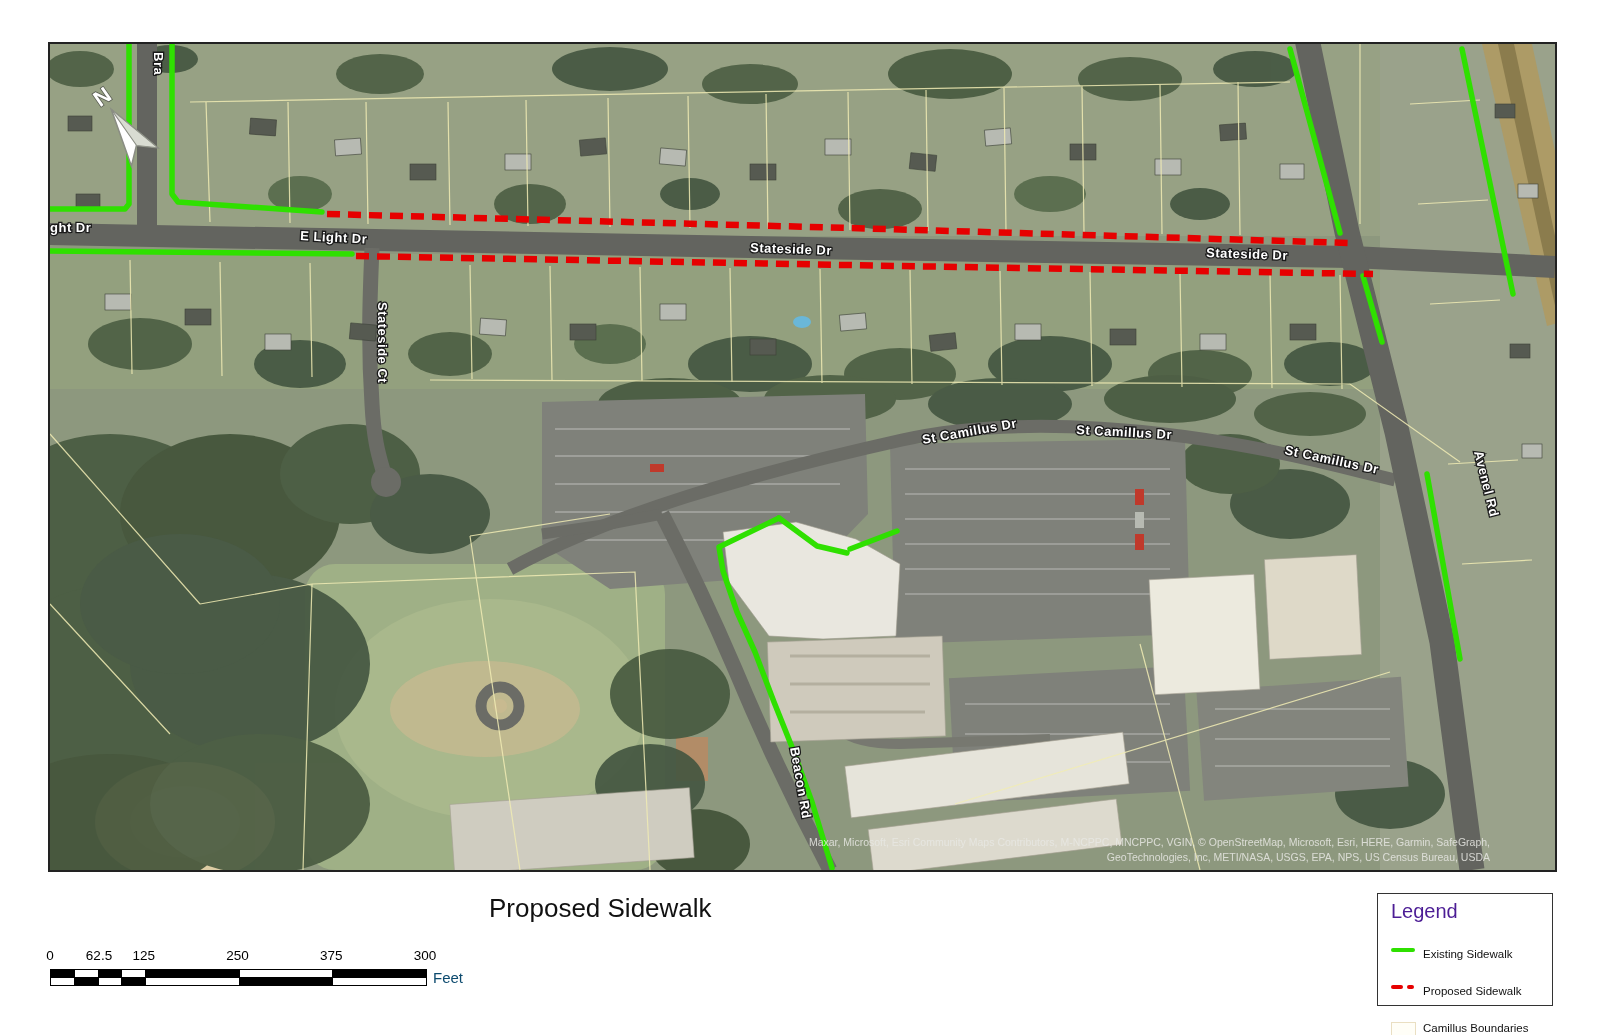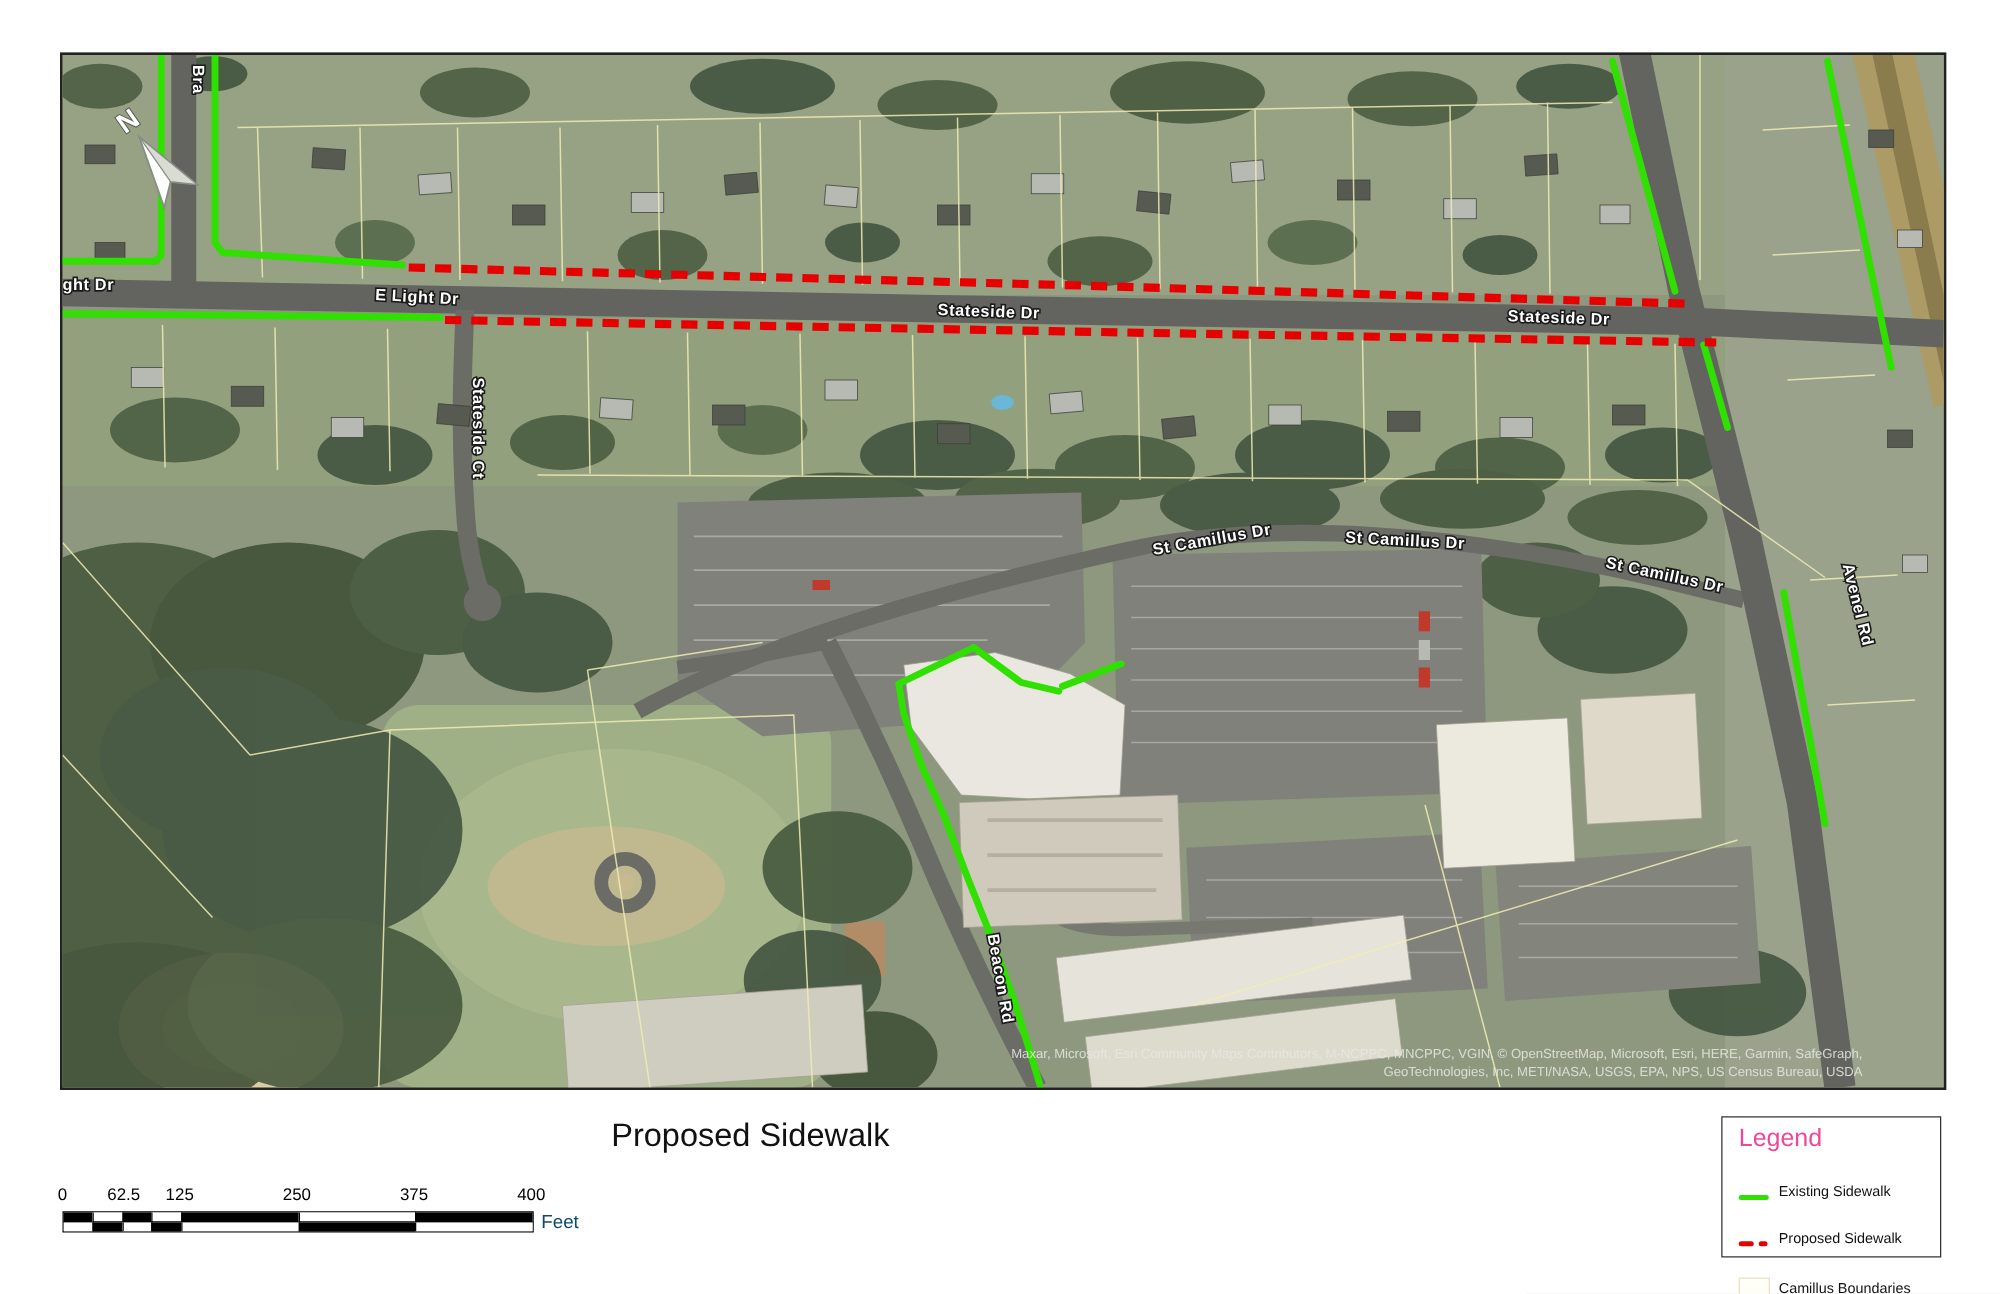--- a/index.html
+++ b/index.html
@@ -30,22 +30,22 @@
   .c-b{background:#000;} .c-w{background:#fff;}
   .w-s{width:23.44px;} .w-l{width:93.75px;}
   .scalebar .unit{position:absolute;left:383px;top:21px;font-size:15px;color:#0c4a6e;}
 
   
   .title-block{position:absolute;left:489px;top:892px;color:#111;font-size:26px;line-height:32px;}
 
   
   .legend{position:absolute;left:1377px;top:893px;width:176px;height:113px;border:1.5px solid #333;
           background:#fff;box-sizing:border-box;padding:6px 0 0 13px;}
-  .legend .legend-title{font-size:20px;color:#ec4899;margin-bottom:7px;}
-  .legend .item{display:flex;align-items:flex-end;margin-bottom:6px;font-size:11.5px;color:#111;margin-top:25px;}
+  .legend .legend-title{font-size:20px;color:#4c1d95;margin-bottom:7px;}
+  .legend .item{display:flex;align-items:flex-start;margin-bottom:6px;font-size:11.5px;color:#111;margin-top:25px;}
   .legend .swatch{width:26px;margin-right:6px;display:flex;align-items:center;flex:0 0 26px;}
   .sw-green{height:4px;background:#2fe000;border-radius:2px;width:24px;}
   .sw-red{display:flex;gap:4px;}
   .sw-red i{display:block;height:4px;background:#e60000;border-radius:2px;}
   .sw-red i.d1{width:12px;} .sw-red i.d2{width:7px;}
   .sw-box{width:25px;height:15px;background:#fffef7;border:1px solid #eadfc2;box-sizing:border-box;}
 </style>
 </head>
 <body>
 
@@ -288,21 +288,21 @@
   </g>
 </svg>
 </div>
 
 <div class="scalebar">
   <span class="tick" style="left:0px">0</span>
   <span class="tick" style="left:49px">62.5</span>
   <span class="tick" style="left:93.75px">125</span>
   <span class="tick" style="left:187.5px">250</span>
   <span class="tick" style="left:281.25px">375</span>
-  <span class="tick" style="left:375px">400</span>
+  <span class="tick" style="left:375px">300</span>
   <div class="bar">
     <div class="row top">
       <div class="cell w-s c-b"></div>
         <div class="cell w-s c-w"></div>
         <div class="cell w-s c-b"></div>
         <div class="cell w-s c-w"></div>
       <div class="cell w-l c-b"></div>
         <div class="cell w-l c-w"></div>
         <div class="cell w-l c-b"></div>
     </div>

